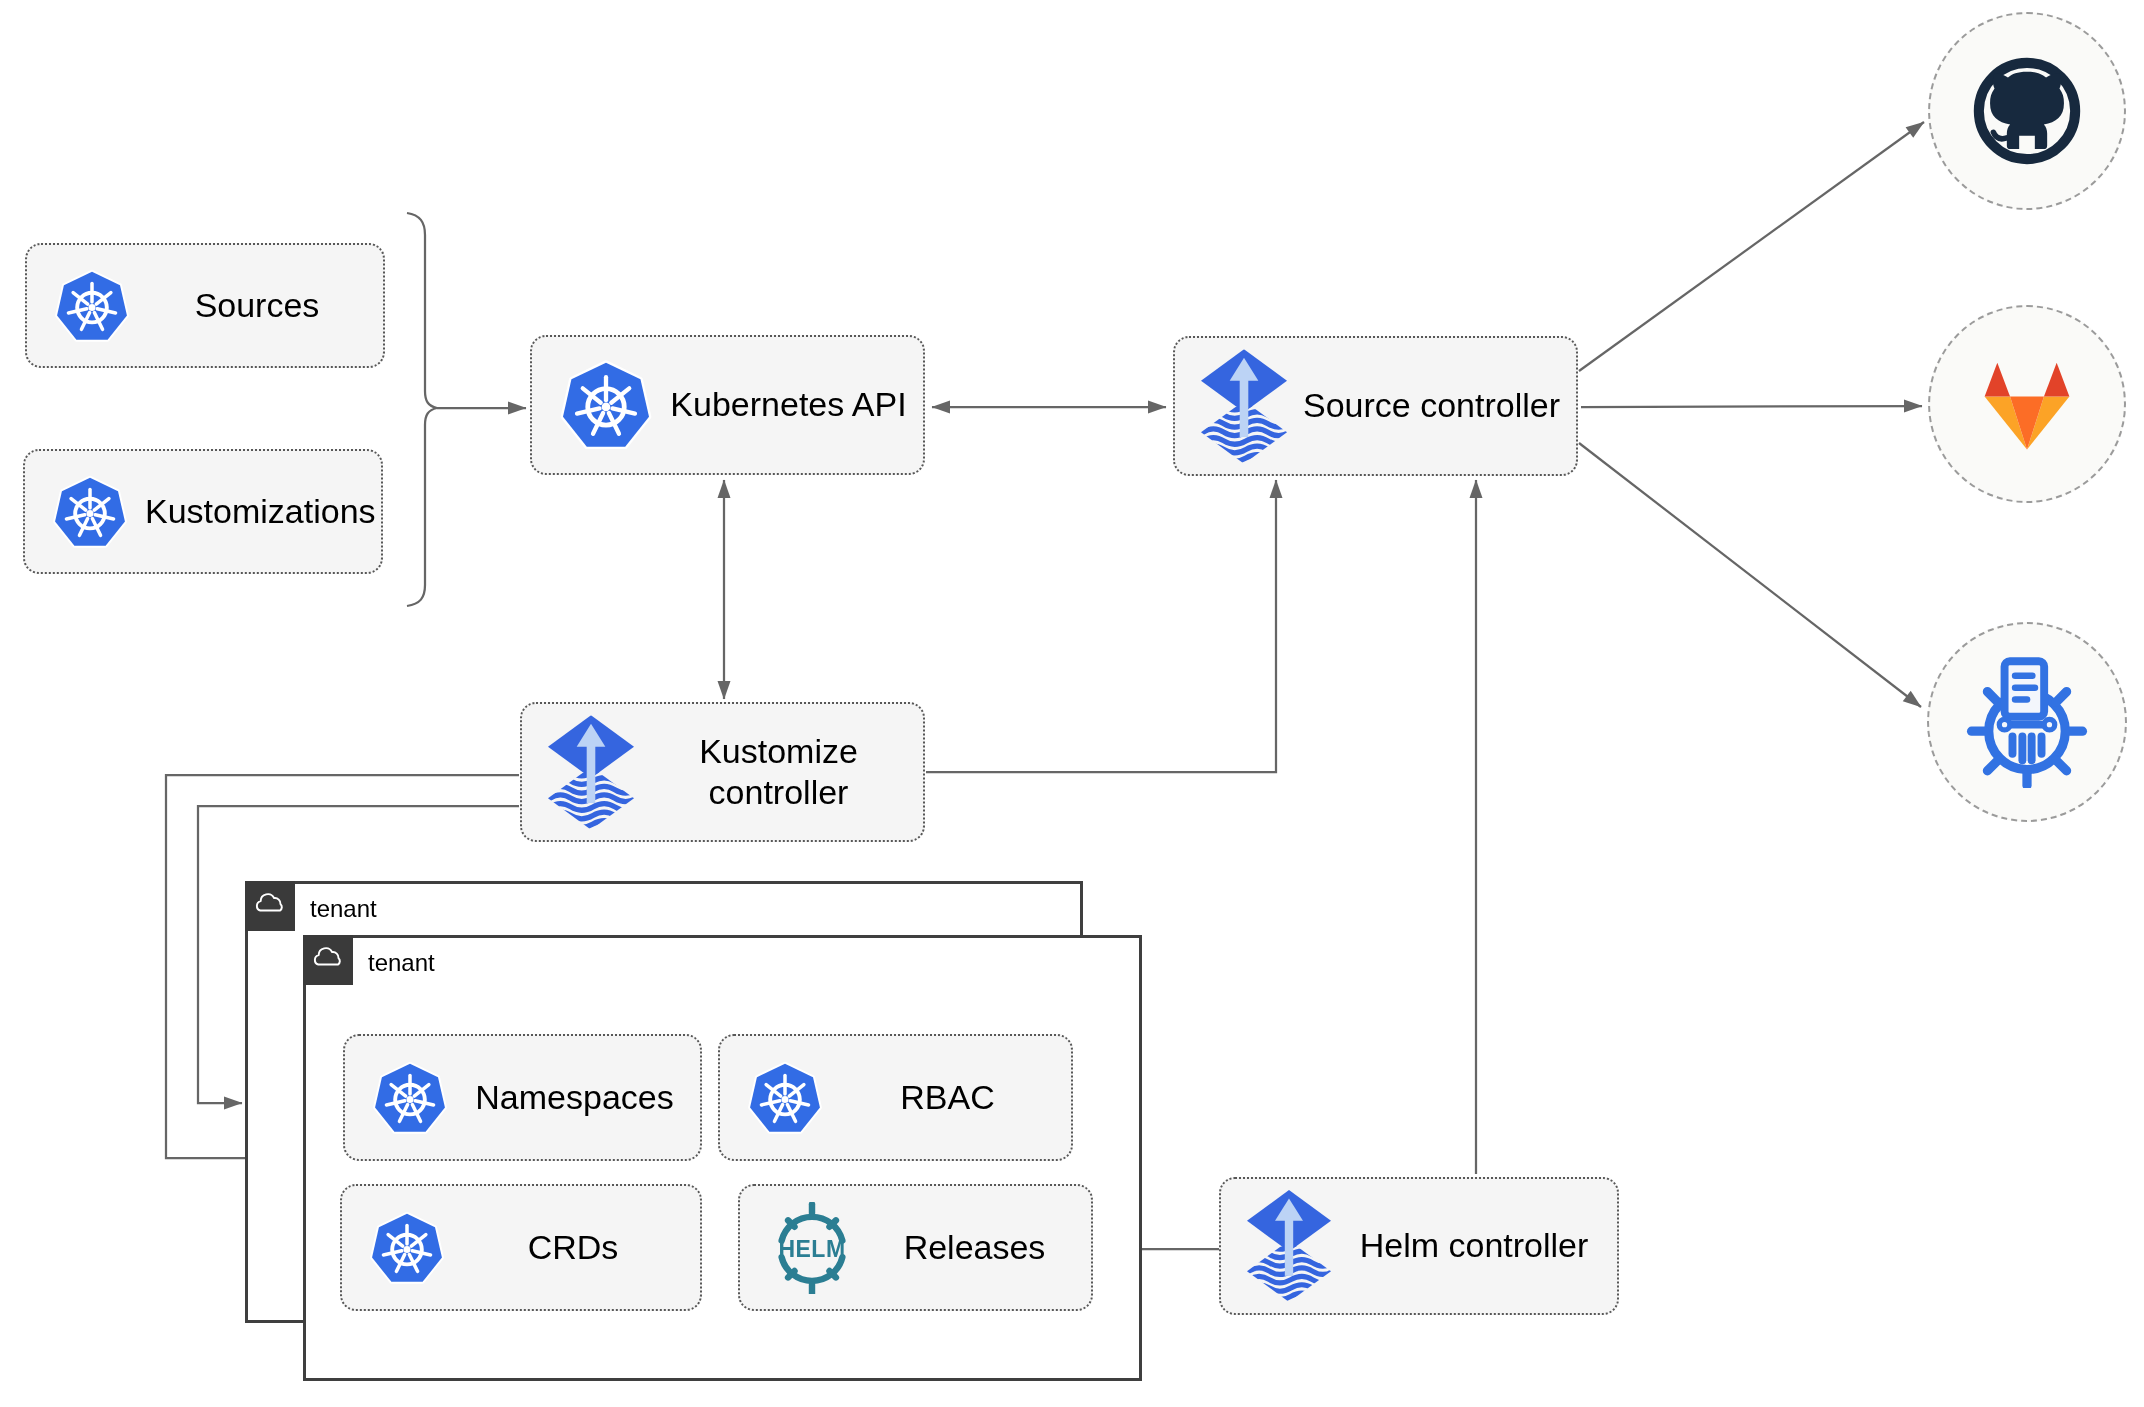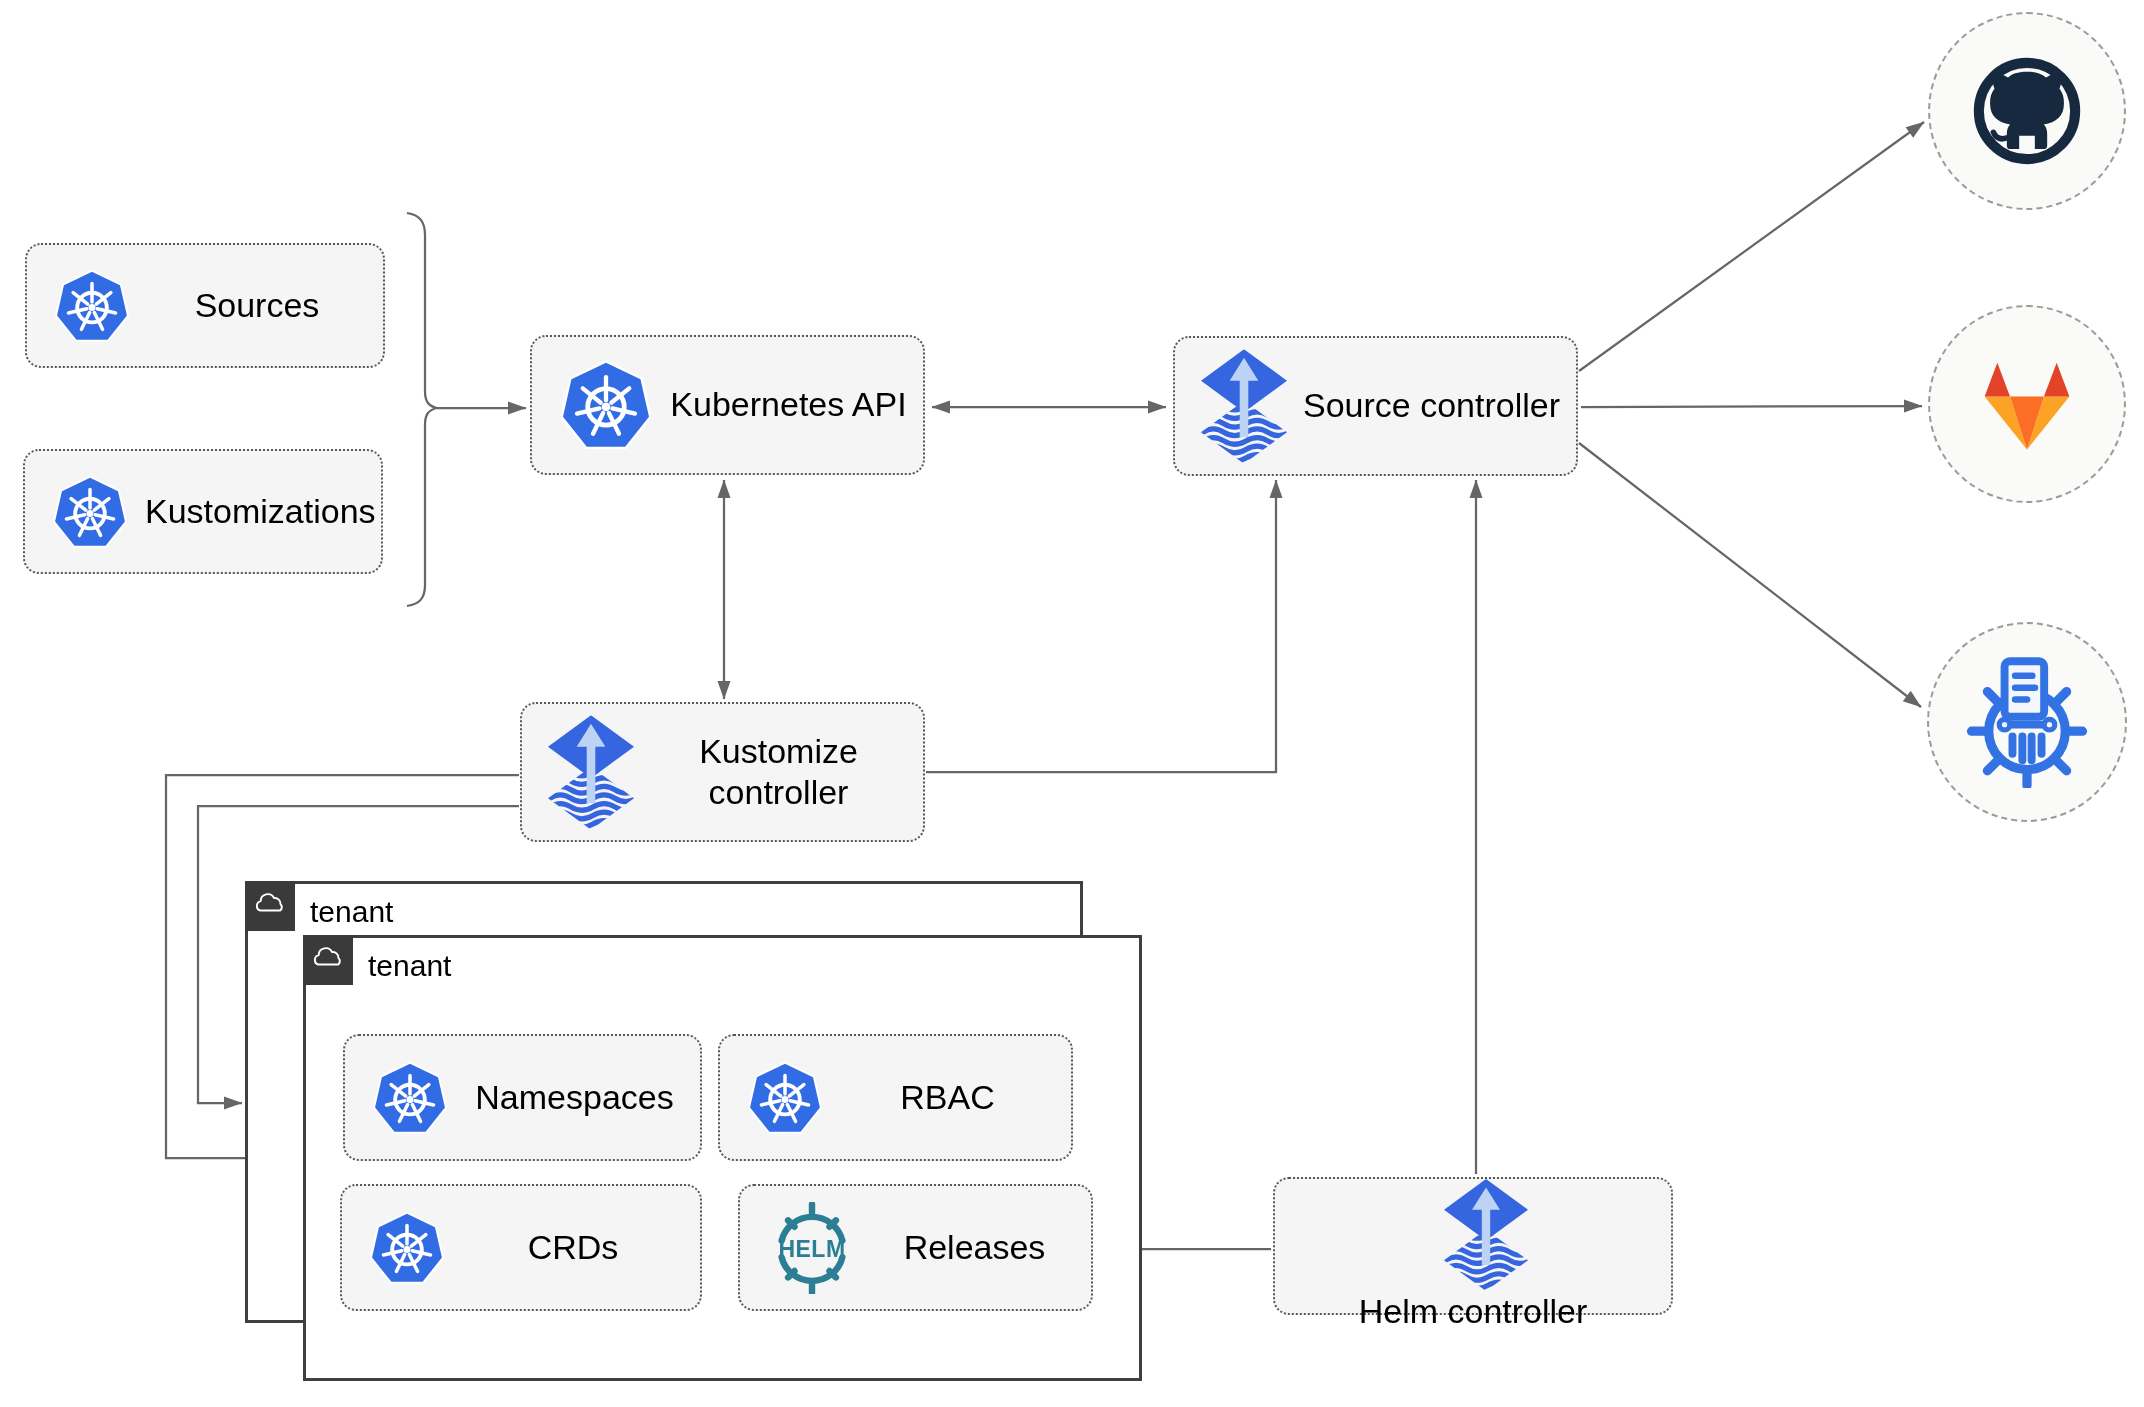--- a/index.html
+++ b/index.html
@@ -9,21 +9,21 @@
   .node{position:absolute;display:flex;align-items:center;background:#F5F5F5;
         border:2px dotted #575757;border-radius:16px;box-sizing:border-box;z-index:4;}
   .node .ic{flex:0 0 auto;margin-left:26px;}
   .node .label{flex:1 1 auto;text-align:center;font-size:34px;color:#000;
                padding:0 16px;line-height:1.22;}
   .tenant{position:absolute;background:#ffffff;border:3px solid #3F3F3F;box-sizing:border-box;}
   .tenant-back{left:245px;top:881px;width:838px;height:442px;z-index:2;}
   .tenant-front{left:303px;top:935px;width:839px;height:446px;z-index:3;}
   .tenant-tab{position:absolute;left:-3px;top:-3px;width:50px;height:50px;background:#3A3A3A;
               display:flex;align-items:center;justify-content:center;}
-  .tenant-label{position:absolute;left:62px;top:11px;font-size:30px;color:#000;}
+  .tenant-label{position:absolute;left:62px;top:11px;font-size:24px;color:#000;}
   .ext{position:absolute;border:2.5px dashed #9B9B9B;border-radius:50%;background:#FAFAF8;
        display:flex;align-items:center;justify-content:center;box-sizing:border-box;z-index:2;}
   .helm-word{font-weight:bold;letter-spacing:0.5px;}
 </style>
 </head>
 <body>
 
 <div class="canvas">
 
   <svg width="0" height="0" style="position:absolute" aria-hidden="true">
@@ -196,21 +196,21 @@
     <span class="label">Source controller</span>
   </div>
 
   <div class="node" style="left:520px;top:702px;width:405px;height:140px;">
     <svg class="ic" width="86" height="115" viewBox="0 0 90 120">
         <use href="#sym-flux"></use>
       </svg>
     <span class="label">Kustomize controller</span>
   </div>
 
-  <div class="node" style="left:1273px;top:1177px;width:400px;height:138px;flex-direction:column;">
+  <div class="node" style="left:1219px;top:1177px;width:400px;height:138px;">
     <svg class="ic" width="84" height="112" viewBox="0 0 90 120">
         <use href="#sym-flux"></use>
       </svg>
     <span class="label">Helm controller</span>
   </div>
 
   <div class="node" style="left:343px;top:1034px;width:359px;height:127px;z-index:4;">
     <svg class="ic" width="78" height="78" viewBox="0 0 100 100">
         <use href="#sym-k8s"></use>
       </svg>

